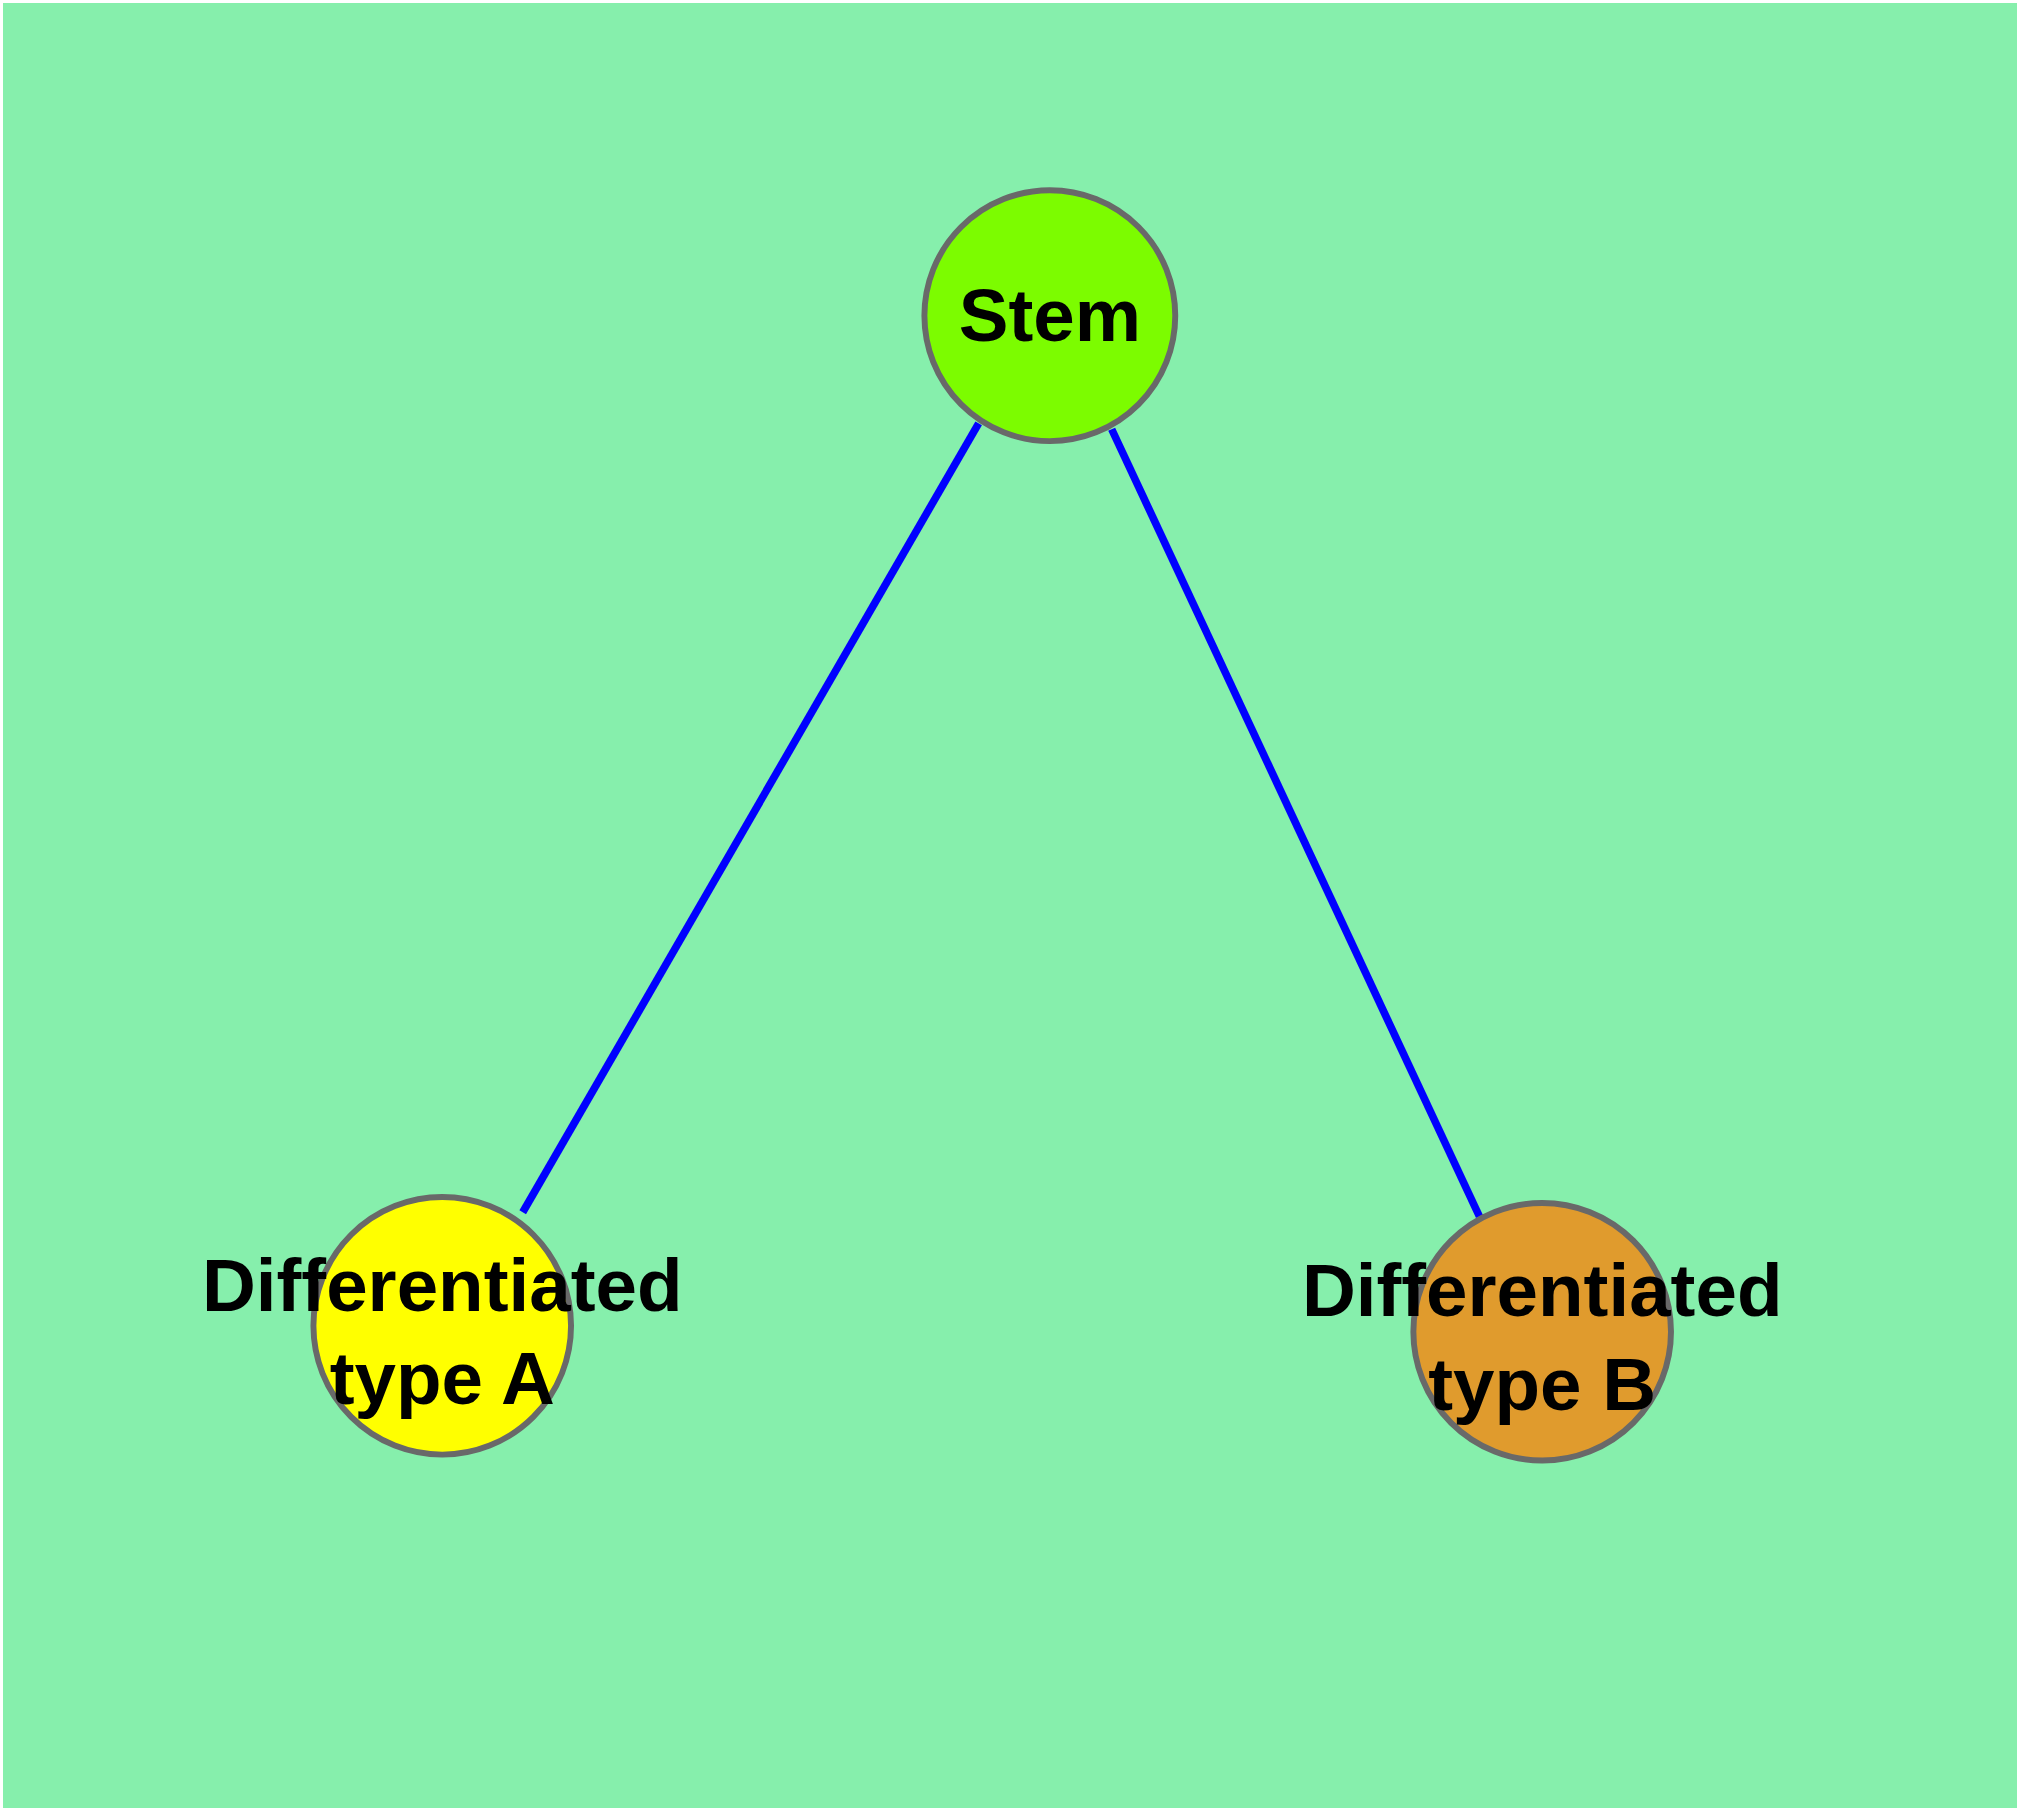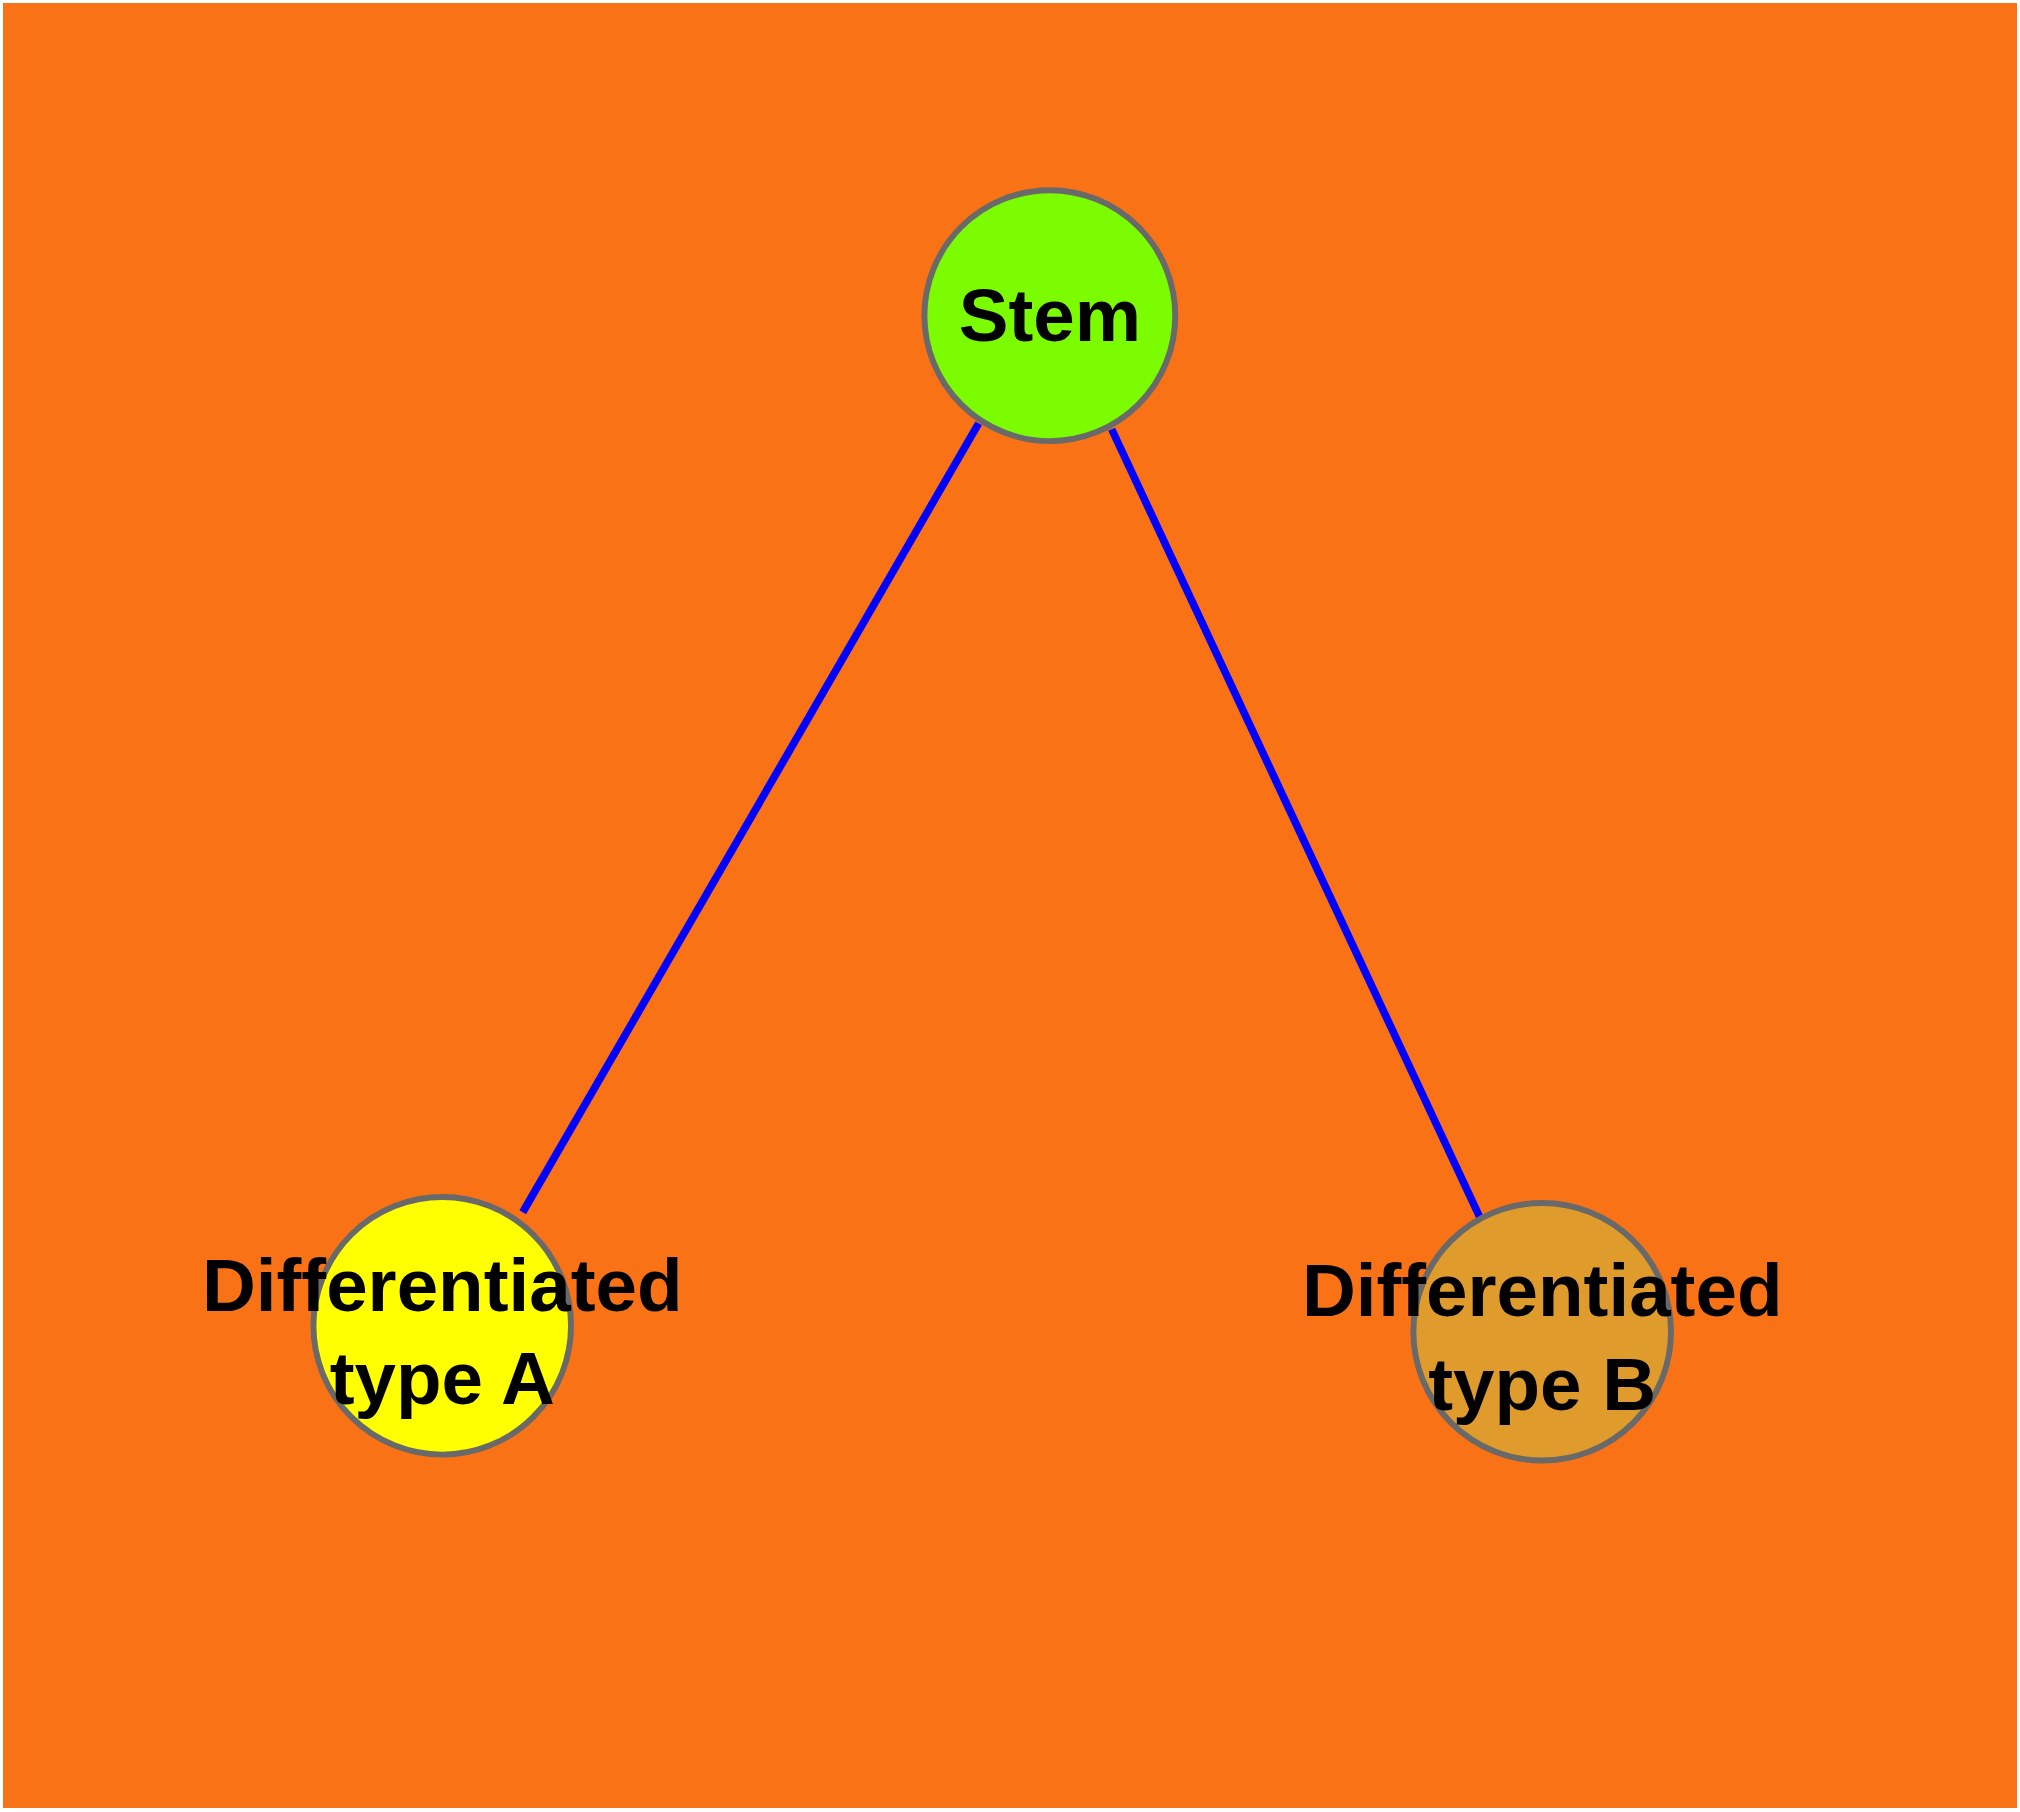--- a/index.html
+++ b/index.html
@@ -50,21 +50,21 @@
     font-weight: bold;
     font-size: 88px;
     fill: #000000;
     text-anchor: middle;
     dominant-baseline: auto;
   }
 </style>
 </head>
 <body>
 
-<div id="canvas" style="background: #f97316;">
+<div id="canvas" style="background: #86efac;">
   <svg id="graph-svg" viewBox="0 0 2376 2130" xmlns="http://www.w3.org/2000/svg">
 
     <g>
       <line class="edge-line" x1="1151" y1="496" x2="613" y2="1427" stroke="#0000ff"></line>
       <line class="edge-line" x1="1308" y1="503" x2="1742" y2="1432" stroke="#0000ff"></line>
     </g>
 
     <g>
 
       <g>

